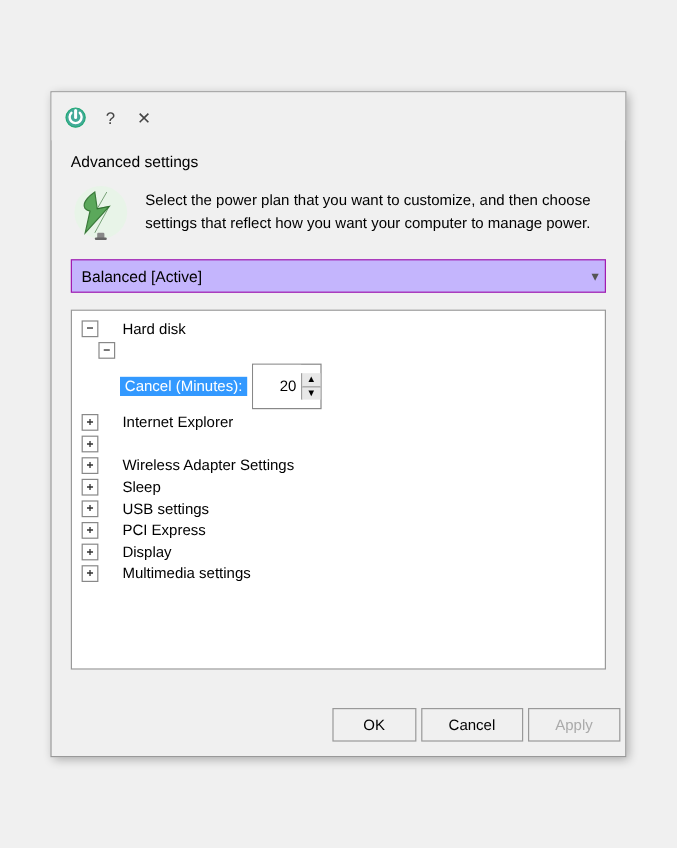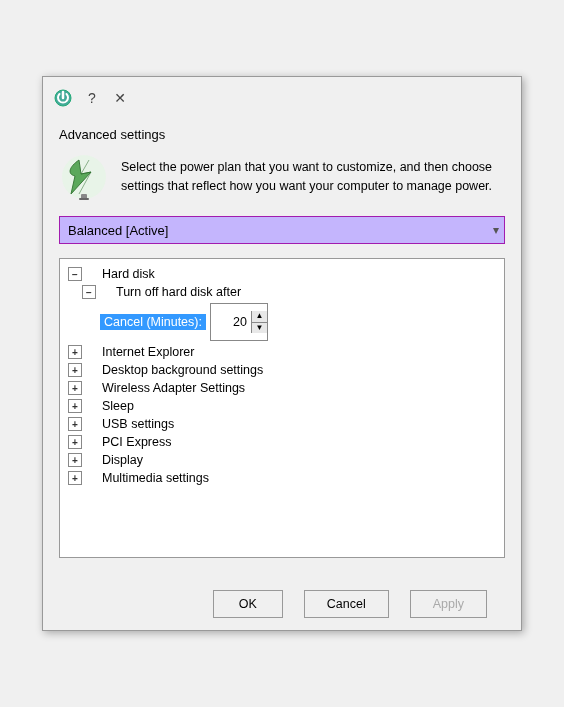--- a/index.html
+++ b/index.html
@@ -207,22 +207,22 @@
     }
     .arrow-img {
       position: absolute;
       left: 60px;
       top: 50%;
       transform: translateY(-50%);
     }
     .footer-buttons {
       display: flex;
       justify-content: flex-end;
-      gap: 21px;
-      padding: 10px 34px 12px 16px;
+      gap: 4px;
+      padding: 10px 4px 12px 16px;
       border-top: none;
     }
     .footer-btn {
       padding: 4px 22px;
       font-size: 12.5px;
       border: 1px solid #999;
       background: #f0f0f0;
       cursor: pointer;
       min-width: 70px;
       height: 28px;
@@ -278,42 +278,40 @@
 
     <div class="tree-box">
 
       <div class="tree-item">
         <span class="tree-expander">−</span>
         <span class="tree-item-label">Hard disk</span>
       </div>
 
       <div class="tree-item indent1">
         <span class="tree-expander">−</span>
-        <span class="tree-item-label">Turn off hard disk after</span>
       </div>
 
       <div class="setting-row">
         <span class="setting-label">Cancel (Minutes):</span>
         <div class="setting-input-wrapper">
           <input class="setting-input" type="text" value="20" style="">
           <div class="spinner-btns">
             <button class="spinner-btn">▲</button>
             <button class="spinner-btn">▼</button>
           </div>
         </div>
       </div>
 
       <div class="tree-item">
         <span class="tree-expander">+</span>
         <span class="tree-item-label">Internet Explorer</span>
       </div>
 
       <div class="tree-item">
         <span class="tree-expander">+</span>
-        <span class="tree-item-label">Desktop background settings</span>
       </div>
 
       <div class="tree-item">
         <span class="tree-expander">+</span>
         <span class="tree-item-label">Wireless Adapter Settings</span>
       </div>
 
       <div class="tree-item">
         <span class="tree-expander">+</span>
         <span class="tree-item-label">Sleep</span>

